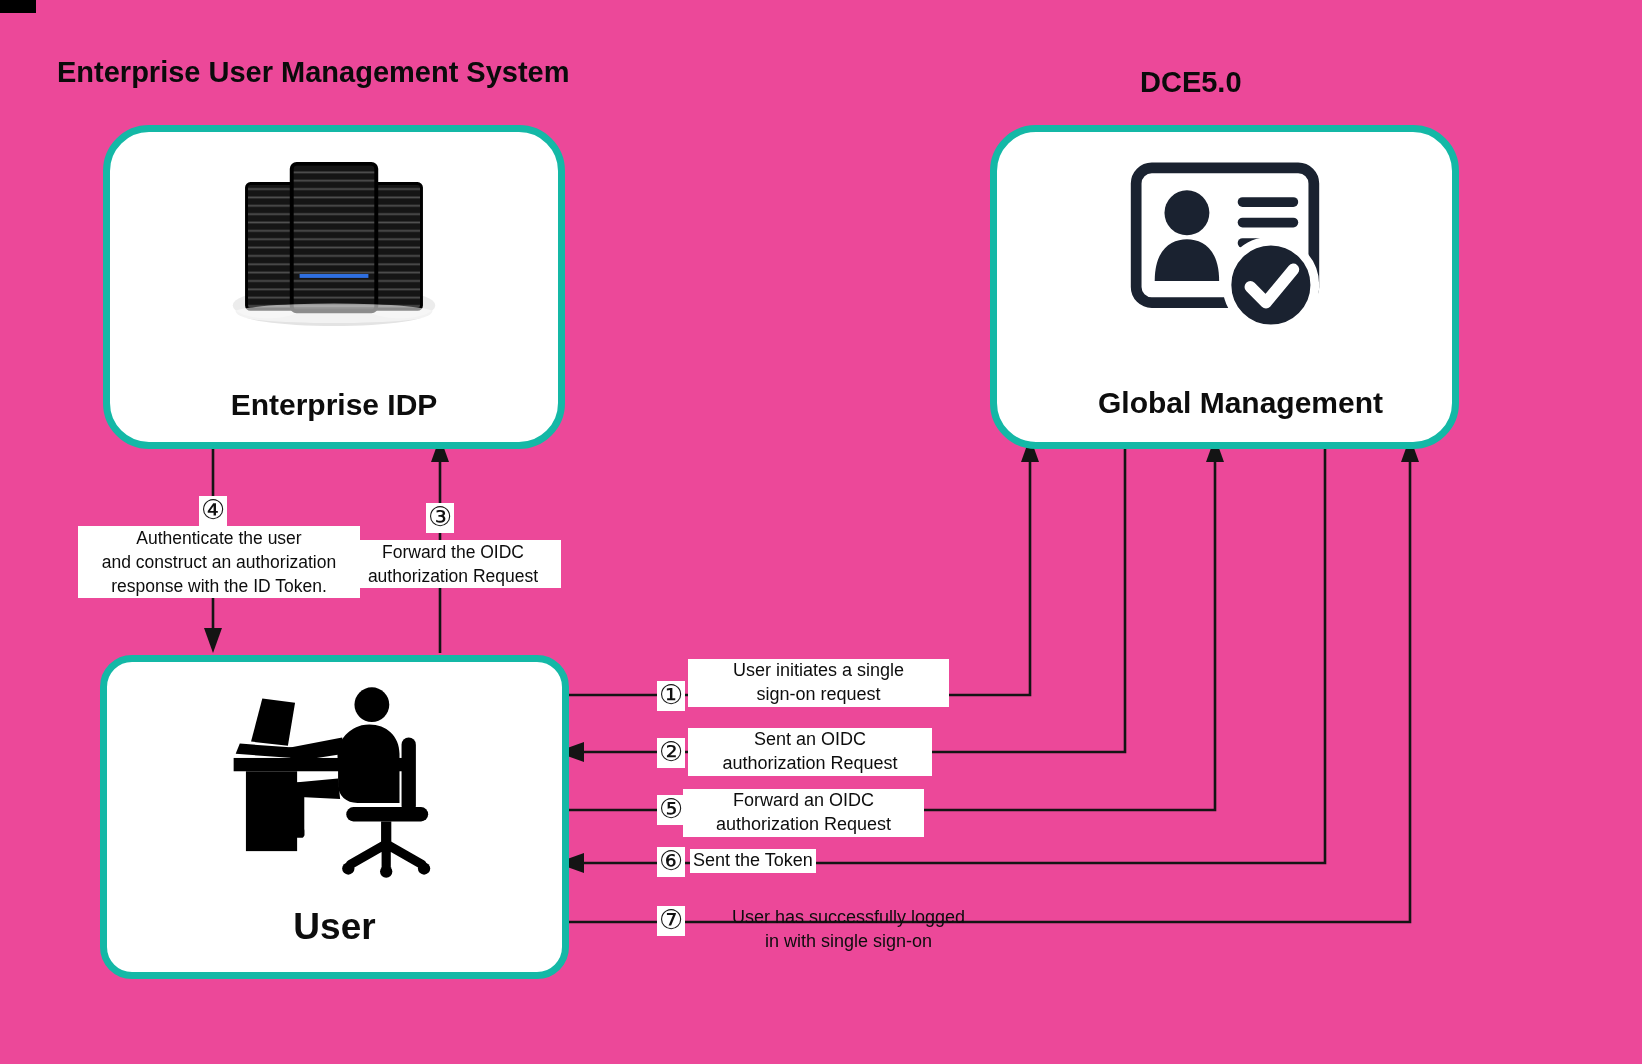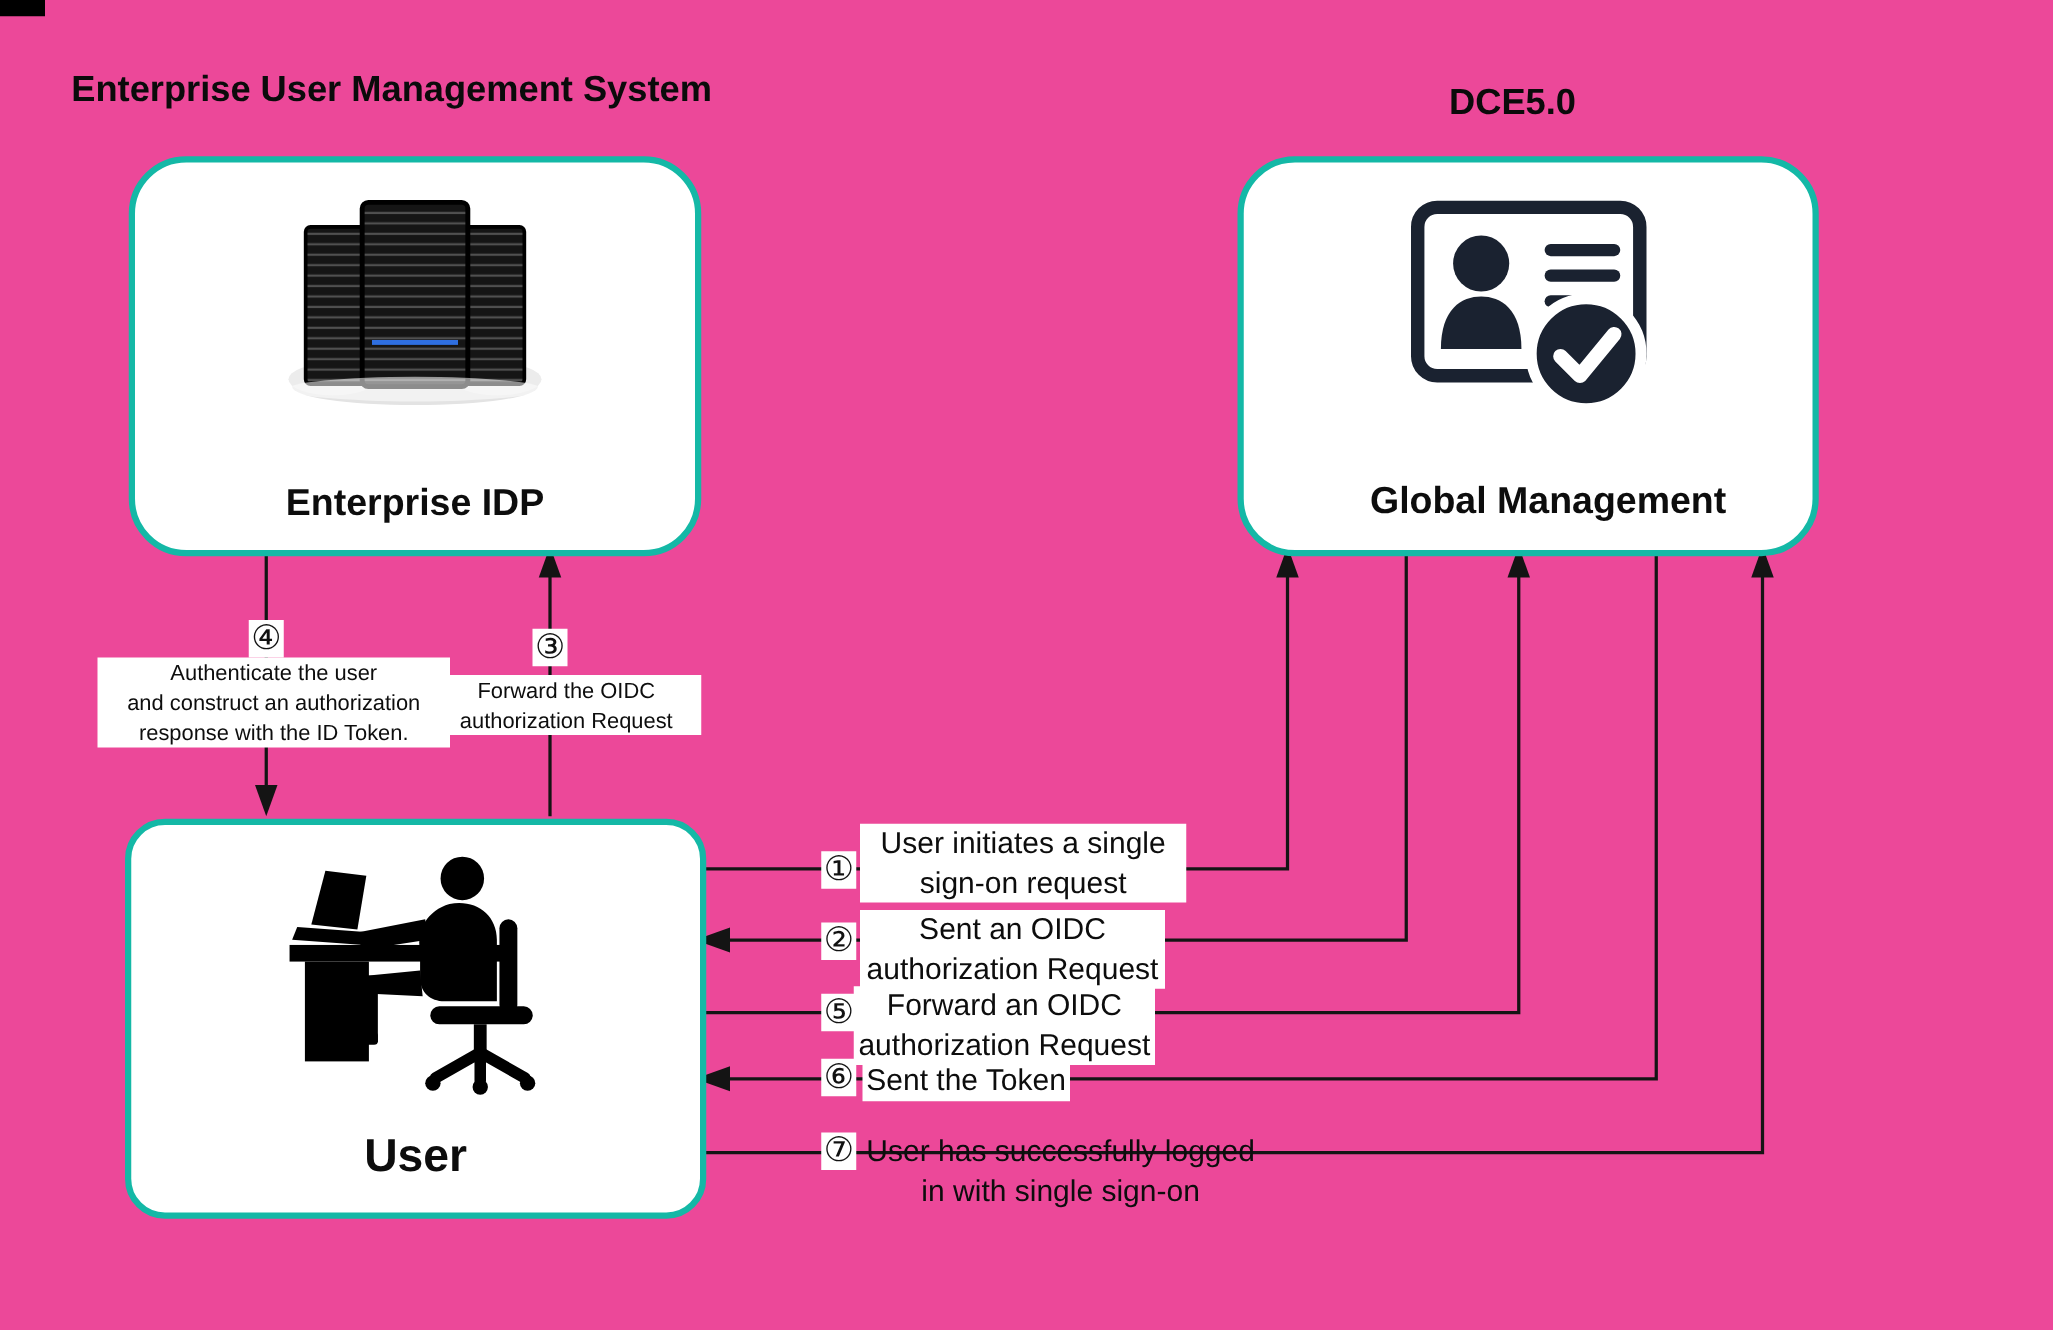--- a/index.html
+++ b/index.html
@@ -2,48 +2,48 @@
 <html><head>
 <meta charset="utf-8">
 <style>
   html,body { margin:0; padding:0; background:#ffffff; }
   #canvas {
     position:relative; width:1642px; height:1064px; background:#ec4899;
     font-family:"Liberation Sans","DejaVu Sans",sans-serif; color:#0d0d0d; overflow:hidden;
   }
   .title { position:absolute; font-size:29px; font-weight:600; color:#0b0b0b; z-index:3; }
   .box {
-    position:absolute; background:#ffffff; border:5px solid #14b8a6; border-radius:46px; z-index:2;
+    position:absolute; background:#ffffff; border:7px solid #14b8a6; border-radius:46px; z-index:2;
   }
   .box-label {
     position:absolute; left:0; right:0; text-align:center; font-weight:600; color:#0d0d0d;
   }
   .icon-wrap { position:absolute; left:50%; transform:translateX(-50%); }
   svg.overlay { position:absolute; left:0; top:0; z-index:1; }
   .flow-num {
     position:absolute; font-size:27px; line-height:1.1; background:#ffffff;
     padding:0 2px; color:#111111; z-index:3;
   }
   .flow-text {
-    position:absolute; text-align:center; white-space:pre-line; font-size:24px;
+    position:absolute; text-align:center; white-space:pre-line; font-size:18px;
     line-height:1.32; color:#0d0d0d; background:#ffffff; z-index:3; padding:0 3px;
   }
   .flow-text.small { font-size:17.5px; line-height:1.38; }
   .flow-text.no-bg { background:transparent; }
   .corner-artifact { position:absolute; left:0; top:0; width:36px; height:13px; background:#000; z-index:4; }
 </style>
 </head>
 <body>
 
 <div id="canvas">
 
   <div class="corner-artifact"></div>
 
   <div class="title" style="left:57px; top:56px;">Enterprise User Management System</div>
-  <div class="title" style="left:1140px; top:66px; width:140px; text-align:center;">DCE5.0</div>
+  <div class="title" style="left:1140px; top:66px; width:140px; text-align:left;">DCE5.0</div>
 
   <svg class="overlay" width="1642" height="1064" viewBox="0 0 1642 1064">
     <g stroke="#141414" stroke-width="2.6" fill="none">
 
       <path d="M555 695 H1030 V459"></path>
 
       <path d="M1125 437 V752 H582"></path>
 
       <path d="M555 810 H1215 V459"></path>
 

